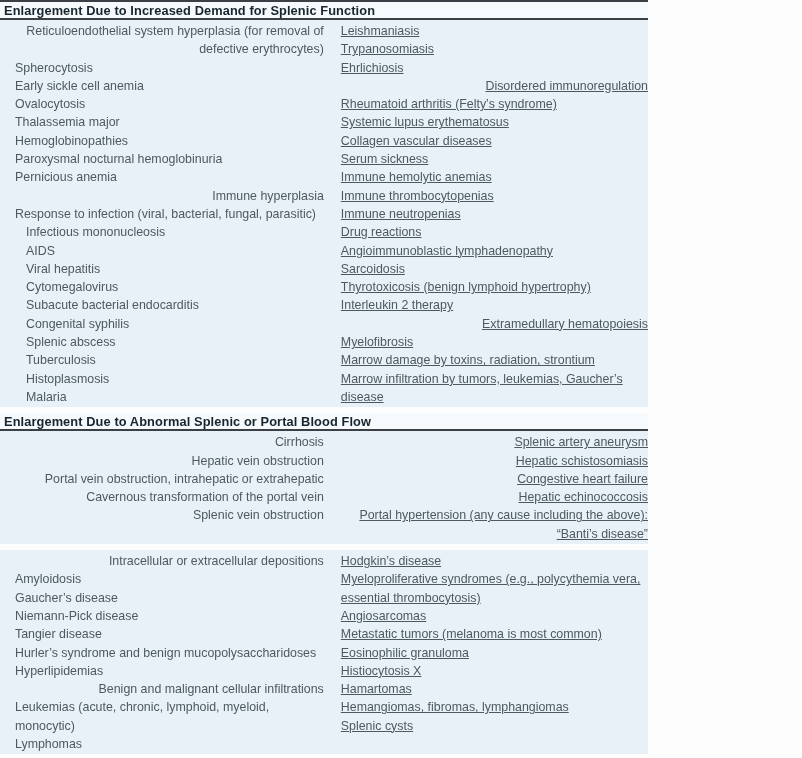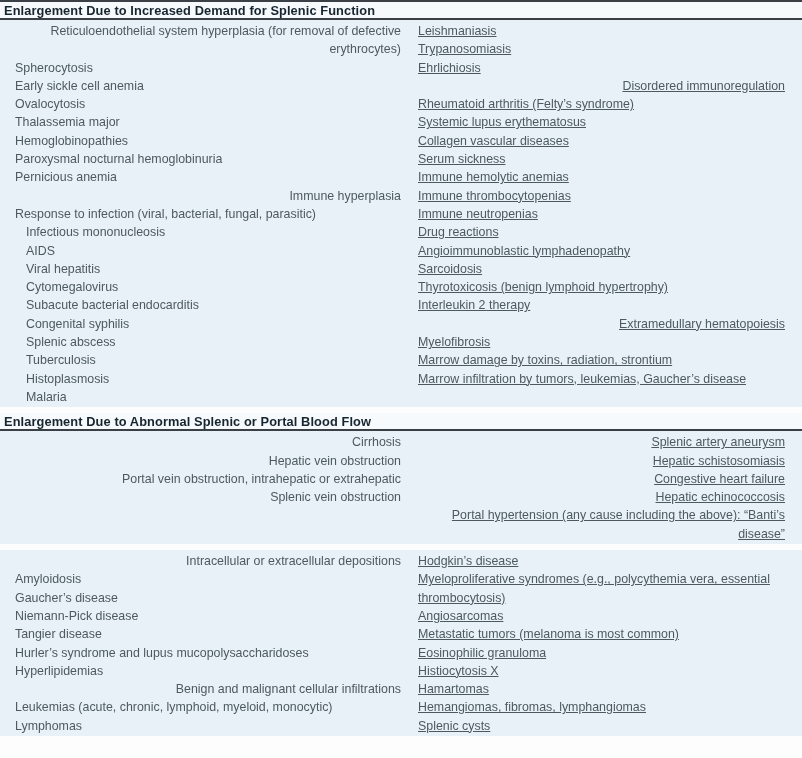--- a/index.html
+++ b/index.html
@@ -11,21 +11,21 @@
     --page-bg:#fdfdfe;
   }
   html,body{margin:0;padding:0;}
   body{
     width:802px;height:758px;overflow:hidden;
     background:var(--page-bg);
     font-family:"Liberation Sans", sans-serif;
     -webkit-font-smoothing:antialiased;
   }
   .tbl{
-    position:relative;width:802px;height:758px;overflow:hidden;
+    position:relative;width:648px;height:758px;overflow:hidden;
     border-top:2px solid var(--rule);
     box-sizing:border-box;
   }
   .section{margin-top:0;}
   .section + .section{margin-top:6px;}
   .section-header{
     background:var(--band-bg);
     border-bottom:2px solid var(--rule);
     height:16px;
     display:flex;align-items:center;
@@ -106,40 +106,41 @@
         </div>
       </div>
     </div>
     <div class="section">
       <div class="section-header">Enlargement Due to Abnormal Splenic or Portal Blood Flow</div>
       <div class="section-body">
         <div class="col col-left">
           <div class="item lv0">Cirrhosis</div>
           <div class="item lv0">Hepatic vein obstruction</div>
           <div class="item lv0">Portal vein obstruction, intrahepatic or extrahepatic</div>
+          <div class="item lv0">Cavernous transformation of the portal vein</div>
           <div class="item lv0">Splenic vein obstruction</div>
         </div>
         <div class="col col-right">
           <div class="item lv0">Splenic artery aneurysm</div>
           <div class="item lv0">Hepatic schistosomiasis</div>
           <div class="item lv0">Congestive heart failure</div>
           <div class="item lv0">Hepatic echinococcosis</div>
           <div class="item lv0">Portal hypertension (any cause including the above): “Banti’s disease”</div>
         </div>
       </div>
     </div>
     <div class="section">
       <div class="section-body">
         <div class="col col-left">
           <div class="item lv0">Intracellular or extracellular depositions</div>
           <div class="item lv1">Amyloidosis</div>
           <div class="item lv1">Gaucher’s disease</div>
           <div class="item lv1">Niemann-Pick disease</div>
           <div class="item lv1">Tangier disease</div>
-          <div class="item lv1">Hurler’s syndrome and lupus mucopolysaccharidoses</div>
+          <div class="item lv1">Hurler’s syndrome and benign mucopolysaccharidoses</div>
           <div class="item lv1">Hyperlipidemias</div>
           <div class="item lv0">Benign and malignant cellular infiltrations</div>
           <div class="item lv1">Leukemias (acute, chronic, lymphoid, myeloid, monocytic)</div>
           <div class="item lv1">Lymphomas</div>
         </div>
         <div class="col col-right">
           <div class="item lv1">Hodgkin’s disease</div>
           <div class="item lv1">Myeloproliferative syndromes (e.g., polycythemia vera, essential thrombocytosis)</div>
           <div class="item lv1">Angiosarcomas</div>
           <div class="item lv1">Metastatic tumors (melanoma is most common)</div>

